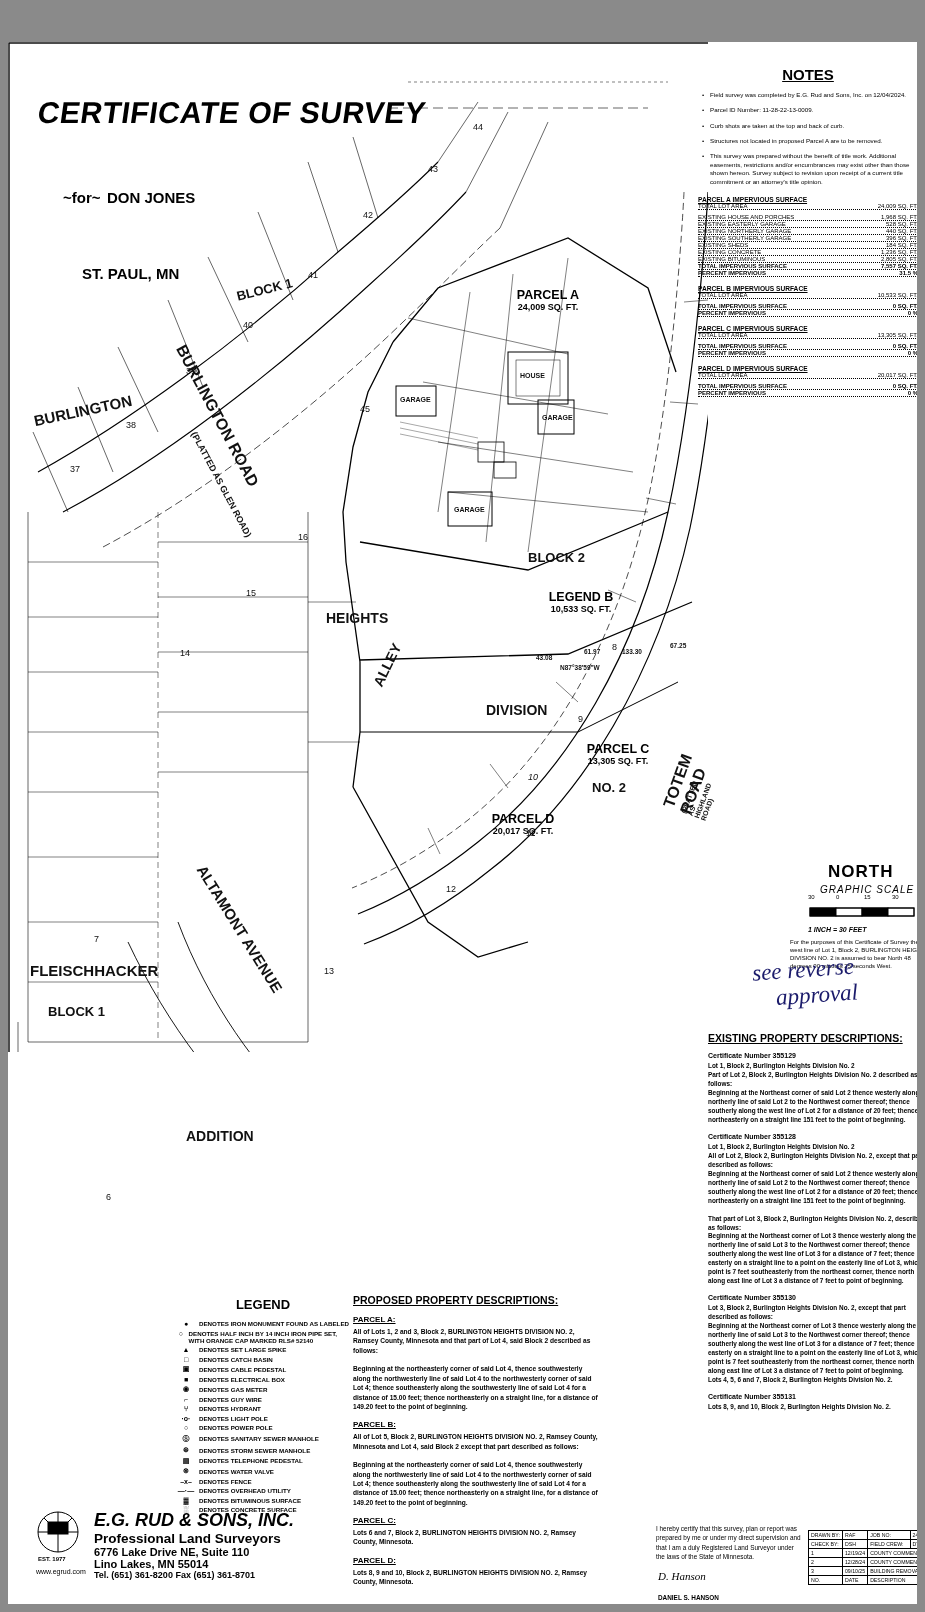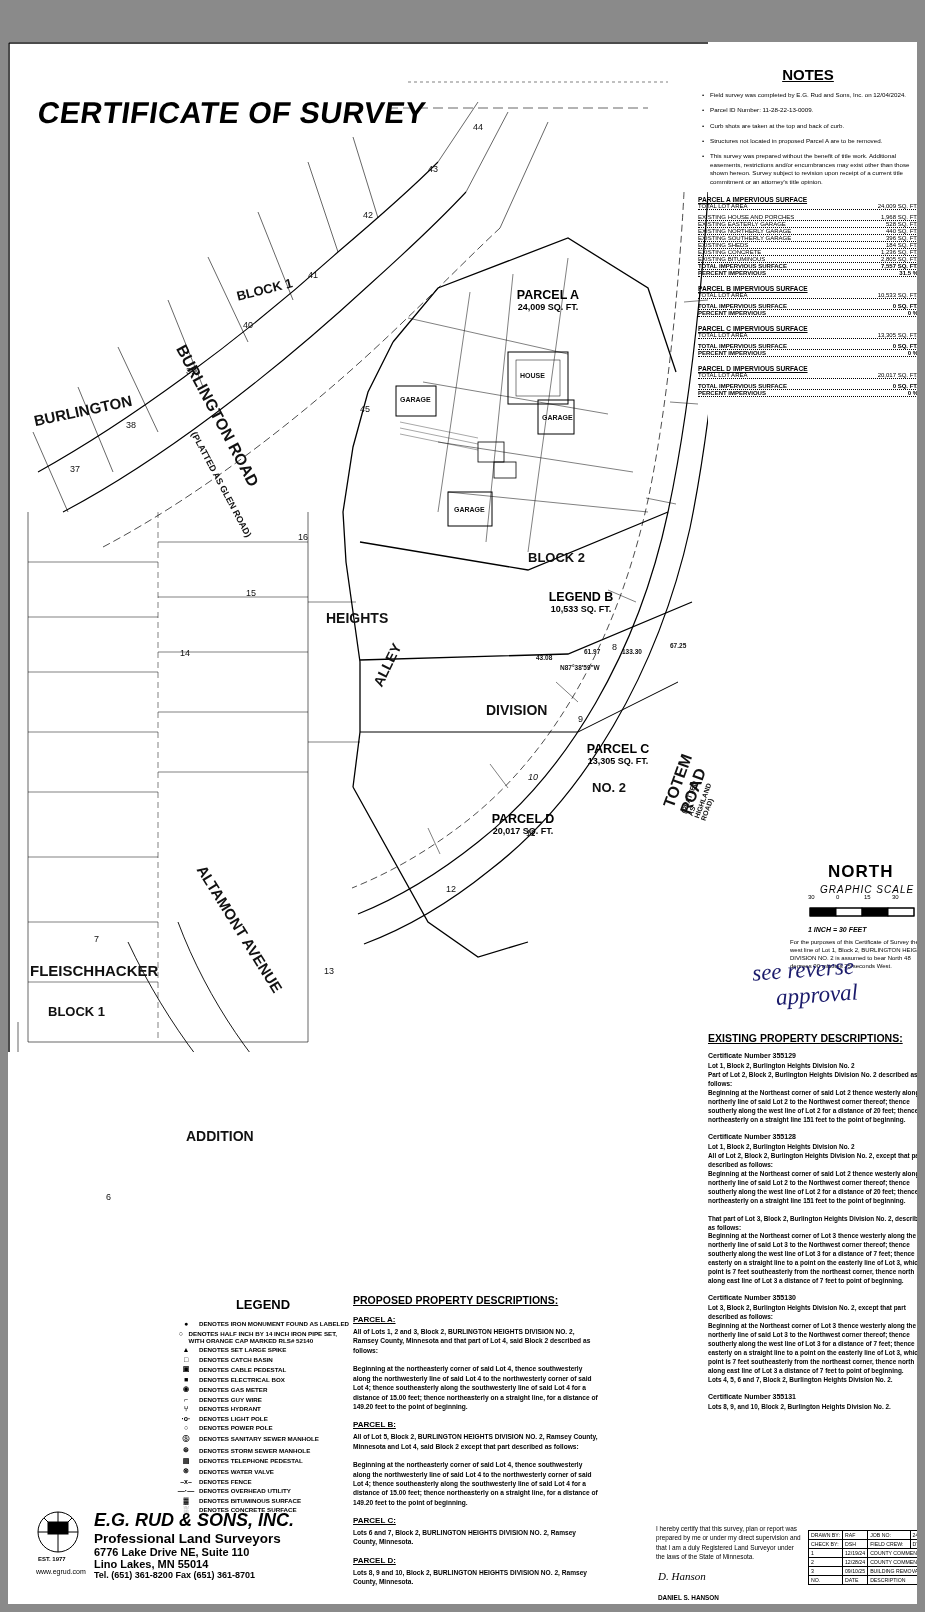--- a/index.html
+++ b/index.html
@@ -81,20 +81,24 @@
   #rev table{border-collapse:collapse;width:100%;}
   #rev td{border:1px solid #000;padding:1px 2px;white-space:nowrap;}
 </style>
 </head>
 <body>
 
 <div id="sheet">
 
   <div id="title" class="txt">
     <div class="main">CERTIFICATE OF SURVEY</div>
+    <div class="sub">
+      <span class="lbl">~for~</span><span>DON JONES</span>
+    </div>
+    <div class="sub" style="padding-left:44px">ST. PAUL, MN</div>
   </div>
 
   <div id="map">
     <svg id="mapsvg" width="700" height="1010" viewBox="0 0 700 1010">
       <g stroke="#000" fill="none">
 
         <rect x="1" y="1" width="898" height="1550" stroke="#000" stroke-width="1.4"></rect>
 
         <path d="M30,430 C120,380 230,300 330,210 C370,176 400,150 430,120" stroke-width="1.1"></path>
         <path d="M55,470 C150,420 260,336 360,244 C400,208 430,180 458,150" stroke-width="1.1"></path>

